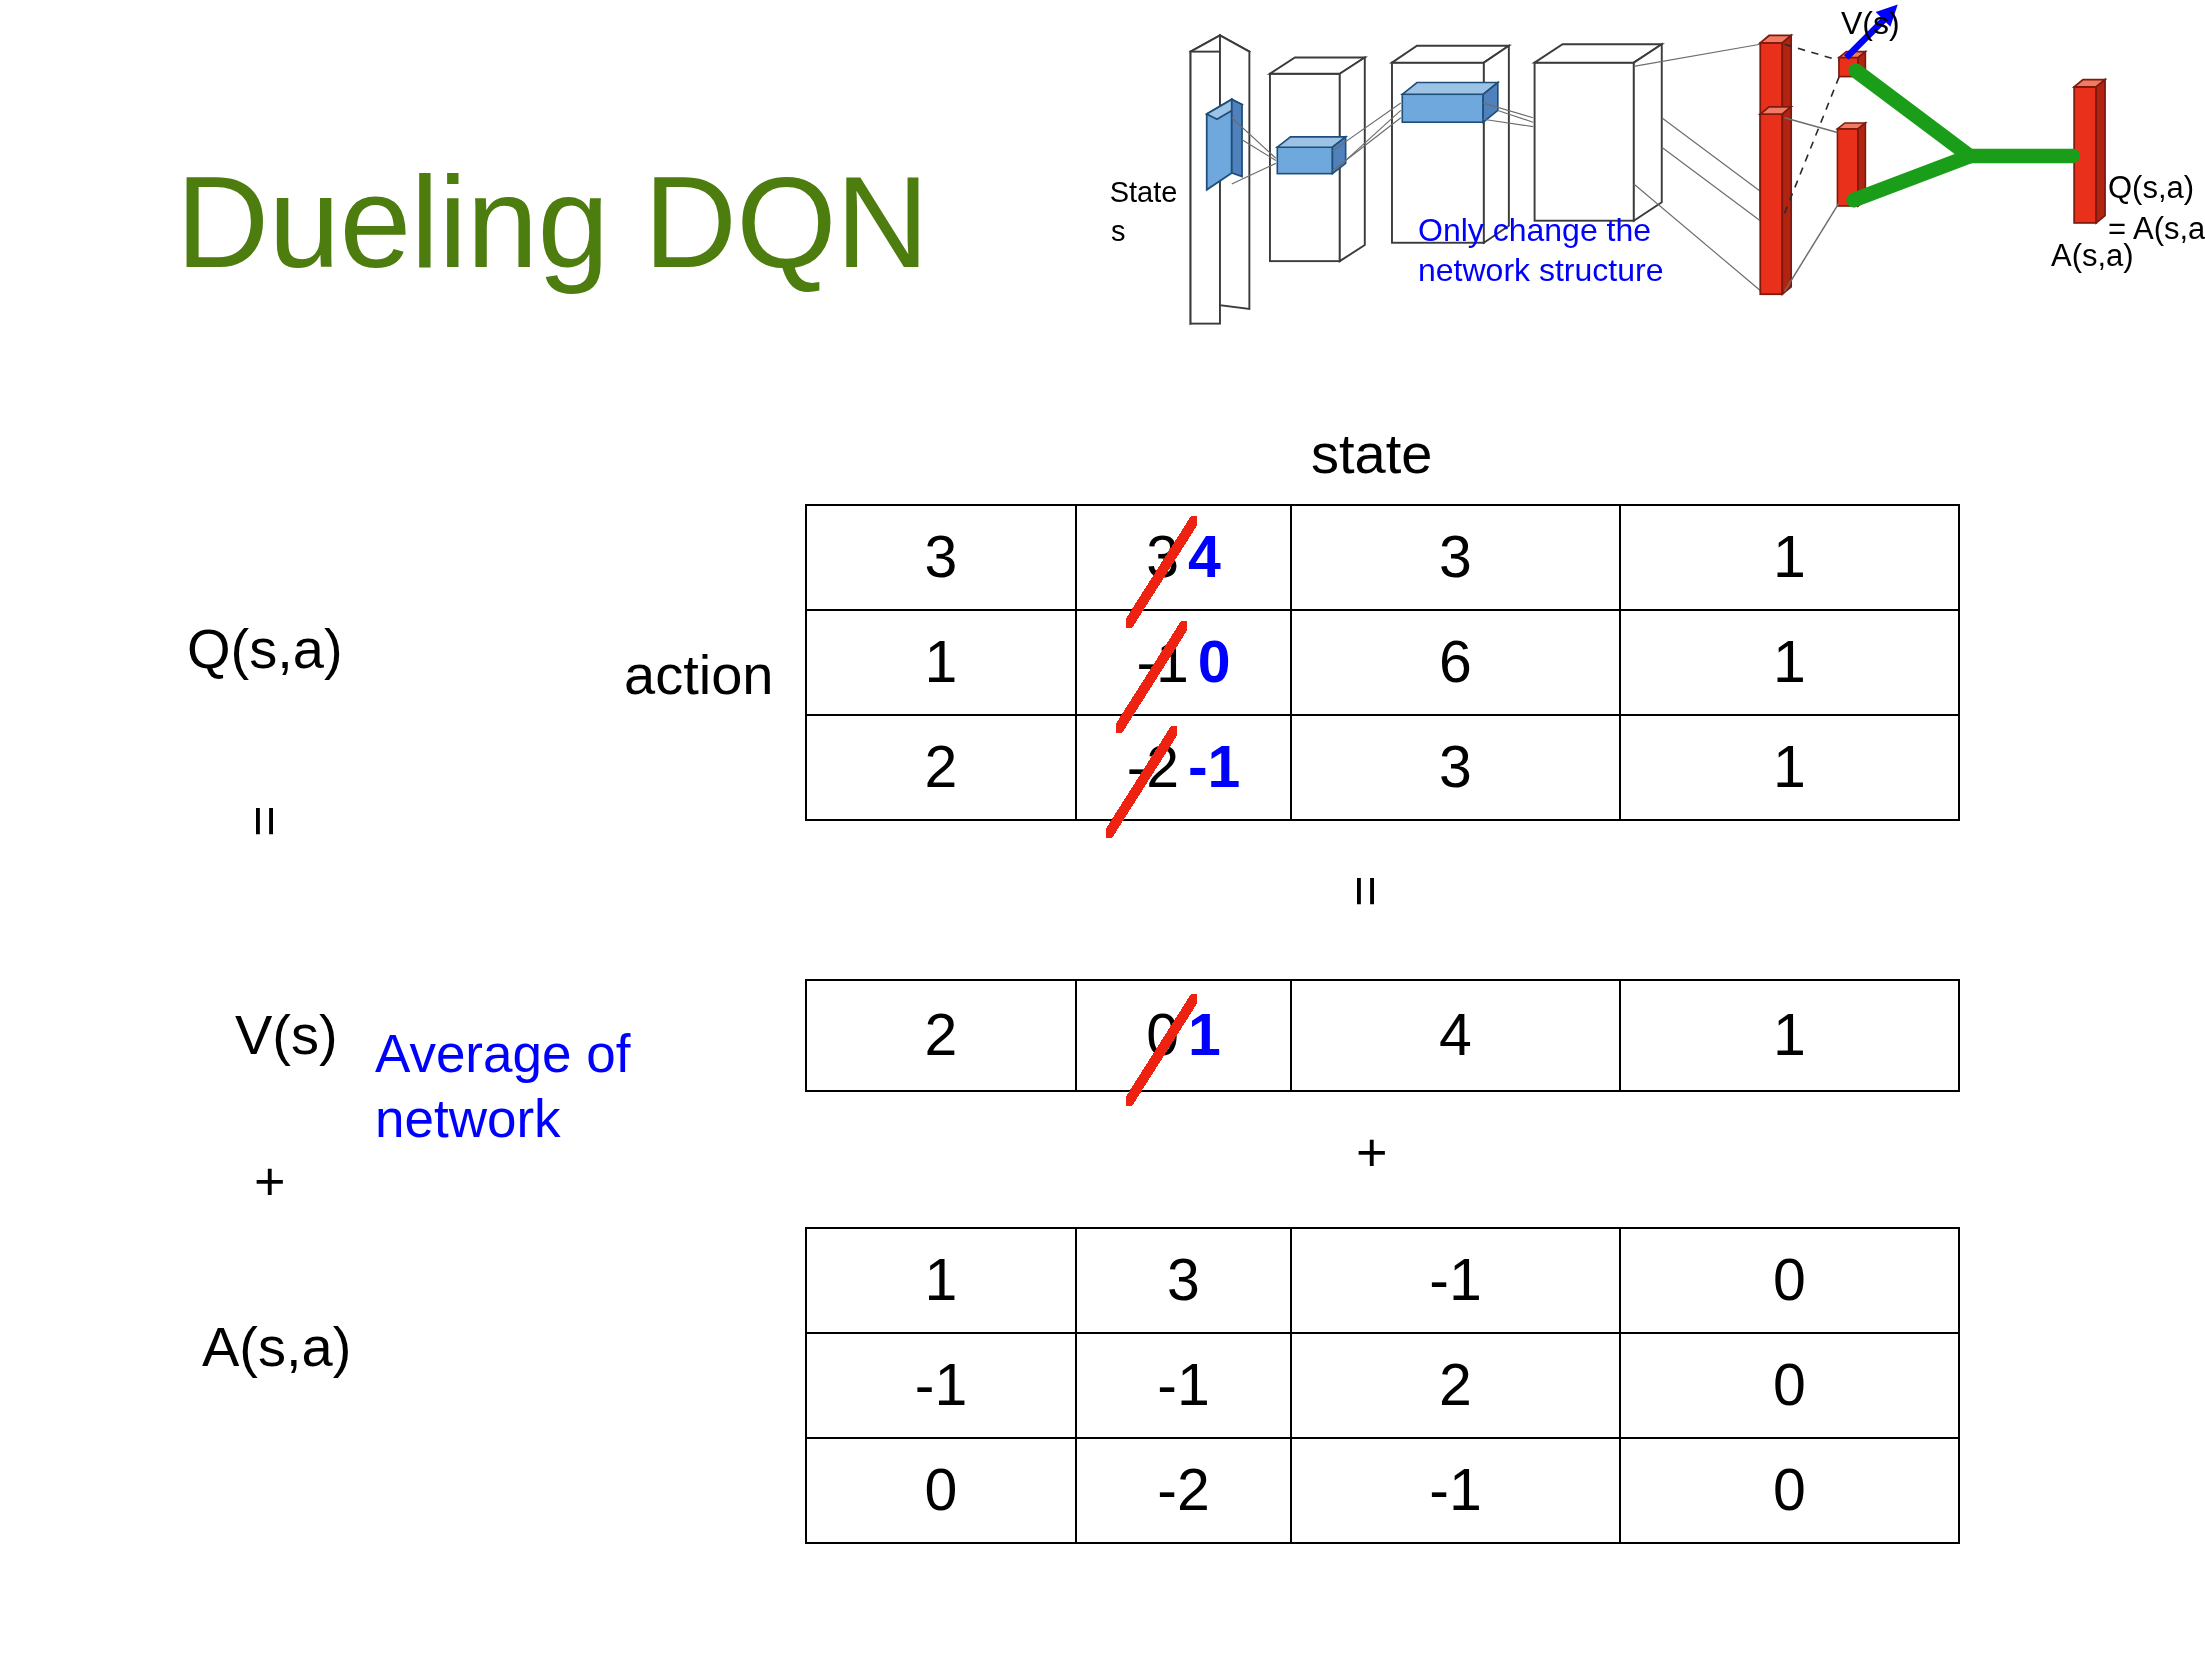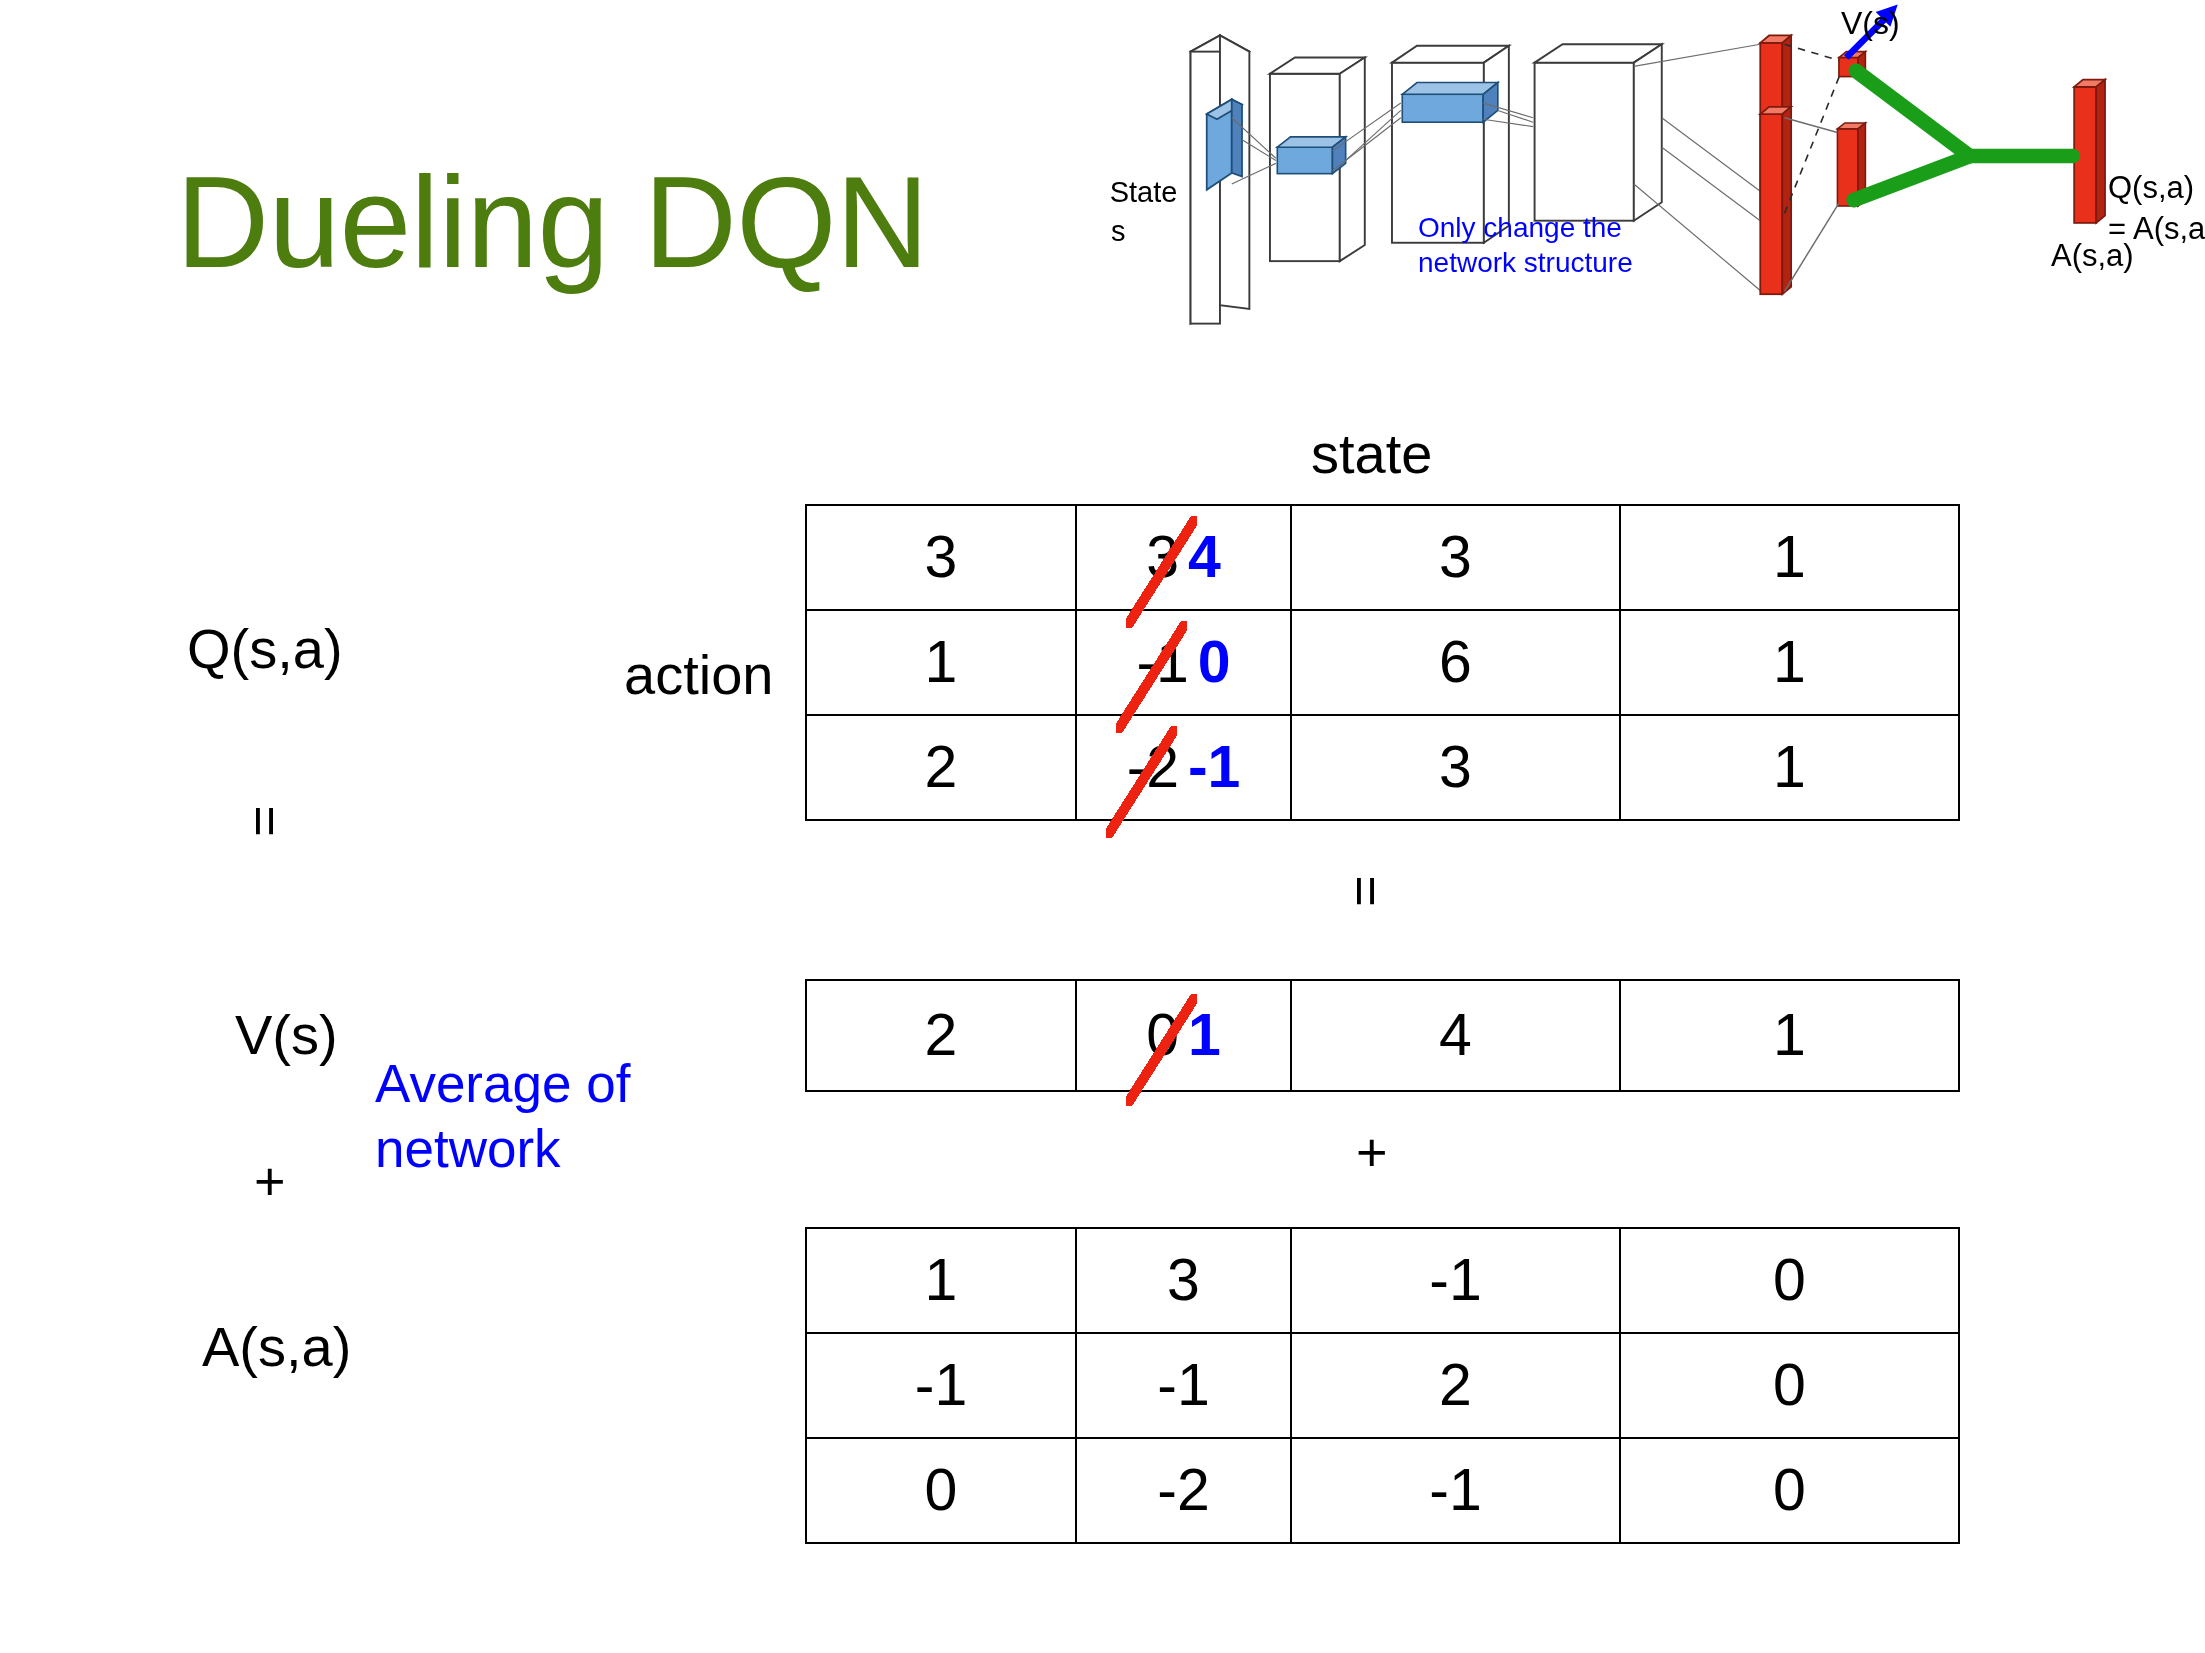--- a/index.html
+++ b/index.html
@@ -56,21 +56,21 @@
   #diag-state-label   { left: 14.7px;   top: 176px; }
   #diag-s-label       { left: 16px;   top: 215px; }
   #diag-vs-label      { left: 746px; top: 5.9px;   font-size: 32px; }
   #diag-qsa-label     { left: 1013px; top: 171px; font-size: 31px; }
   #diag-qsa-eq-label  { left: 1013px; top: 212px; font-size: 31px; }
   #diag-asa-label     { left: 956px; top: 239px; font-size: 31px; }
   #diag-note {
     position: absolute;
     left: 323px;
     top: 210px;
-    font-size: 28px;
+    font-size: 32px;
     line-height: 1.25;
     color: #0000ff;
     white-space: nowrap;
   }
 
   
   .big-label {
     position: absolute;
     font-size: 56px;
     line-height: 1;
@@ -84,21 +84,21 @@
     color: #0000ff;
     white-space: nowrap;
   }
 
   #label-q        { left: 187px;  top: 621px; }
   #label-action   { left: 588px;  top: 647px; margin-left: 36px; }
   #label-v        { left: 235px;  top: 1007px; }
   #label-a        { left: 202px;  top: 1319px; }
   #label-state    { left: 1311px; top: 426px; }
 
-  #label-avg-of-column { left: 375px; top: 1052px; }
+  #label-avg-of-column { left: 375px; top: 1022px; }
   #label-sum-of-column { left: 375px; top: 1419px; }
 
   
   .op-eq-vert {
     position: absolute;
     font-size: 54px;
     line-height: 1;
     color: #000000;
     transform: rotate(90deg);
     transform-origin: 50% 50%;

